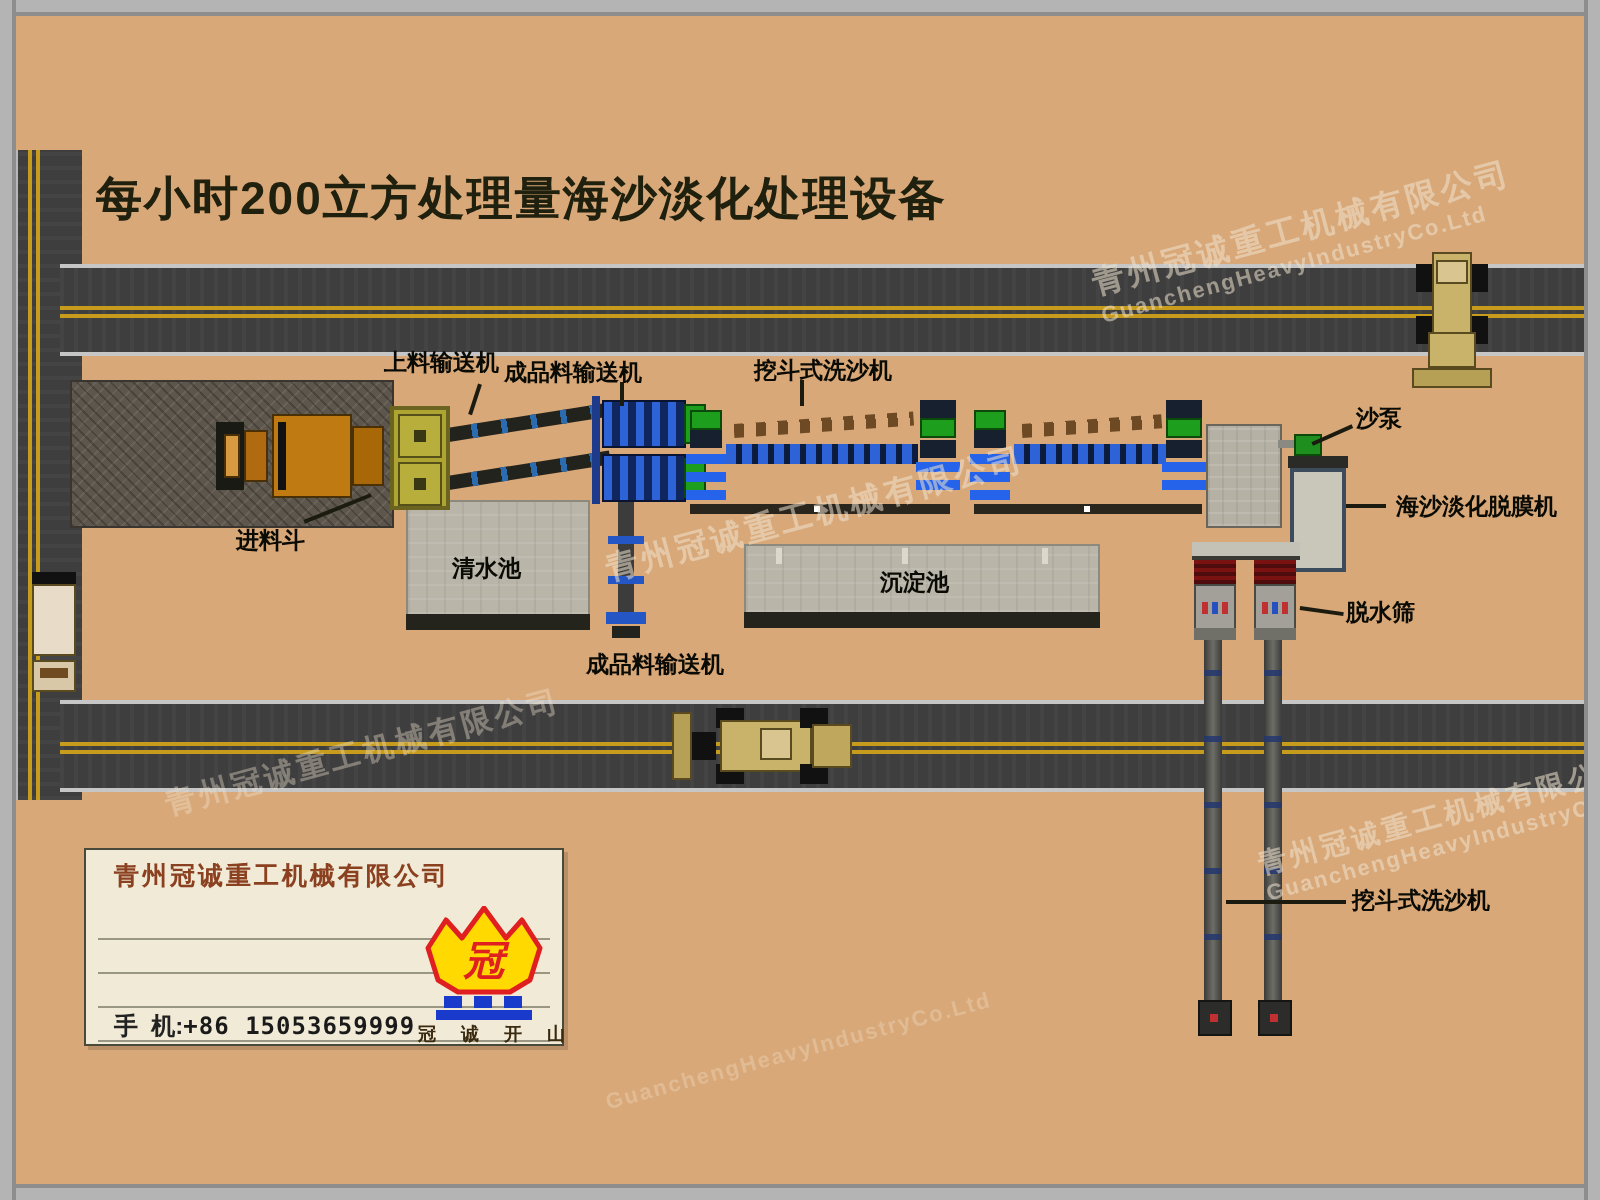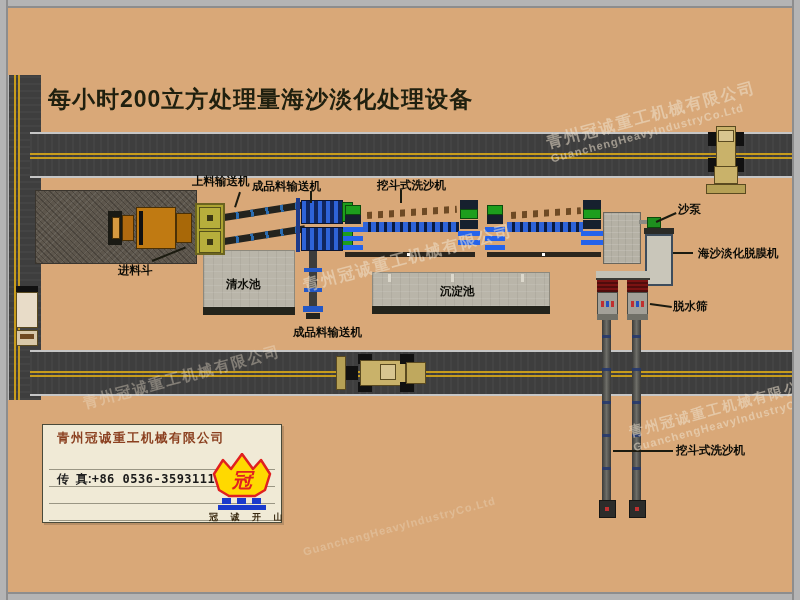--- a/index.html
+++ b/index.html
@@ -302,21 +302,21 @@
 
   <div class="lbl" style="left:676px;top:443px;">挖斗式洗沙机</div>
   <div class="leader" style="left:613px;top:450px;width:60px;"></div>
 
   <div class="abs cbox">
     <div class="n1">青州冠诚重工机械有限公司</div>
     <div class="hl" style="top:44px;"></div>
     <div class="hl" style="top:61px;"></div>
     <div class="hl" style="top:78px;"></div>
     <div class="hl" style="top:95px;"></div>
-    <div class="crow" style="top:46px;"><span>传  真</span><span>:</span><span class="val">+86 0536-3593111</span></div>
+    <div class="crow" style="top:80px;"><span>手  机</span><span>:</span><span class="val">+86 15053659999</span></div>
     <div class="logo">
       <svg width="66" height="58" viewBox="0 0 66 58">
         <polygon points="5,21 14,7 22,16 33,1 44,16 52,7 61,21 56,37 46,43 20,43 10,37" fill="#ffd900" stroke="#e02020" stroke-width="2.5" stroke-linejoin="round"></polygon>
         <text x="33" y="34" text-anchor="middle" font-size="20" font-weight="bold" font-style="italic" fill="#e02020">冠</text>
         <rect x="13" y="45" width="9" height="6" fill="#1a3acc"></rect>
         <rect x="28" y="45" width="9" height="6" fill="#1a3acc"></rect>
         <rect x="43" y="45" width="9" height="6" fill="#1a3acc"></rect>
         <rect x="9" y="52" width="48" height="5" fill="#1a3acc"></rect>
       </svg>
       <div class="cap" style="top:58px;">冠 诚 开 山</div>

